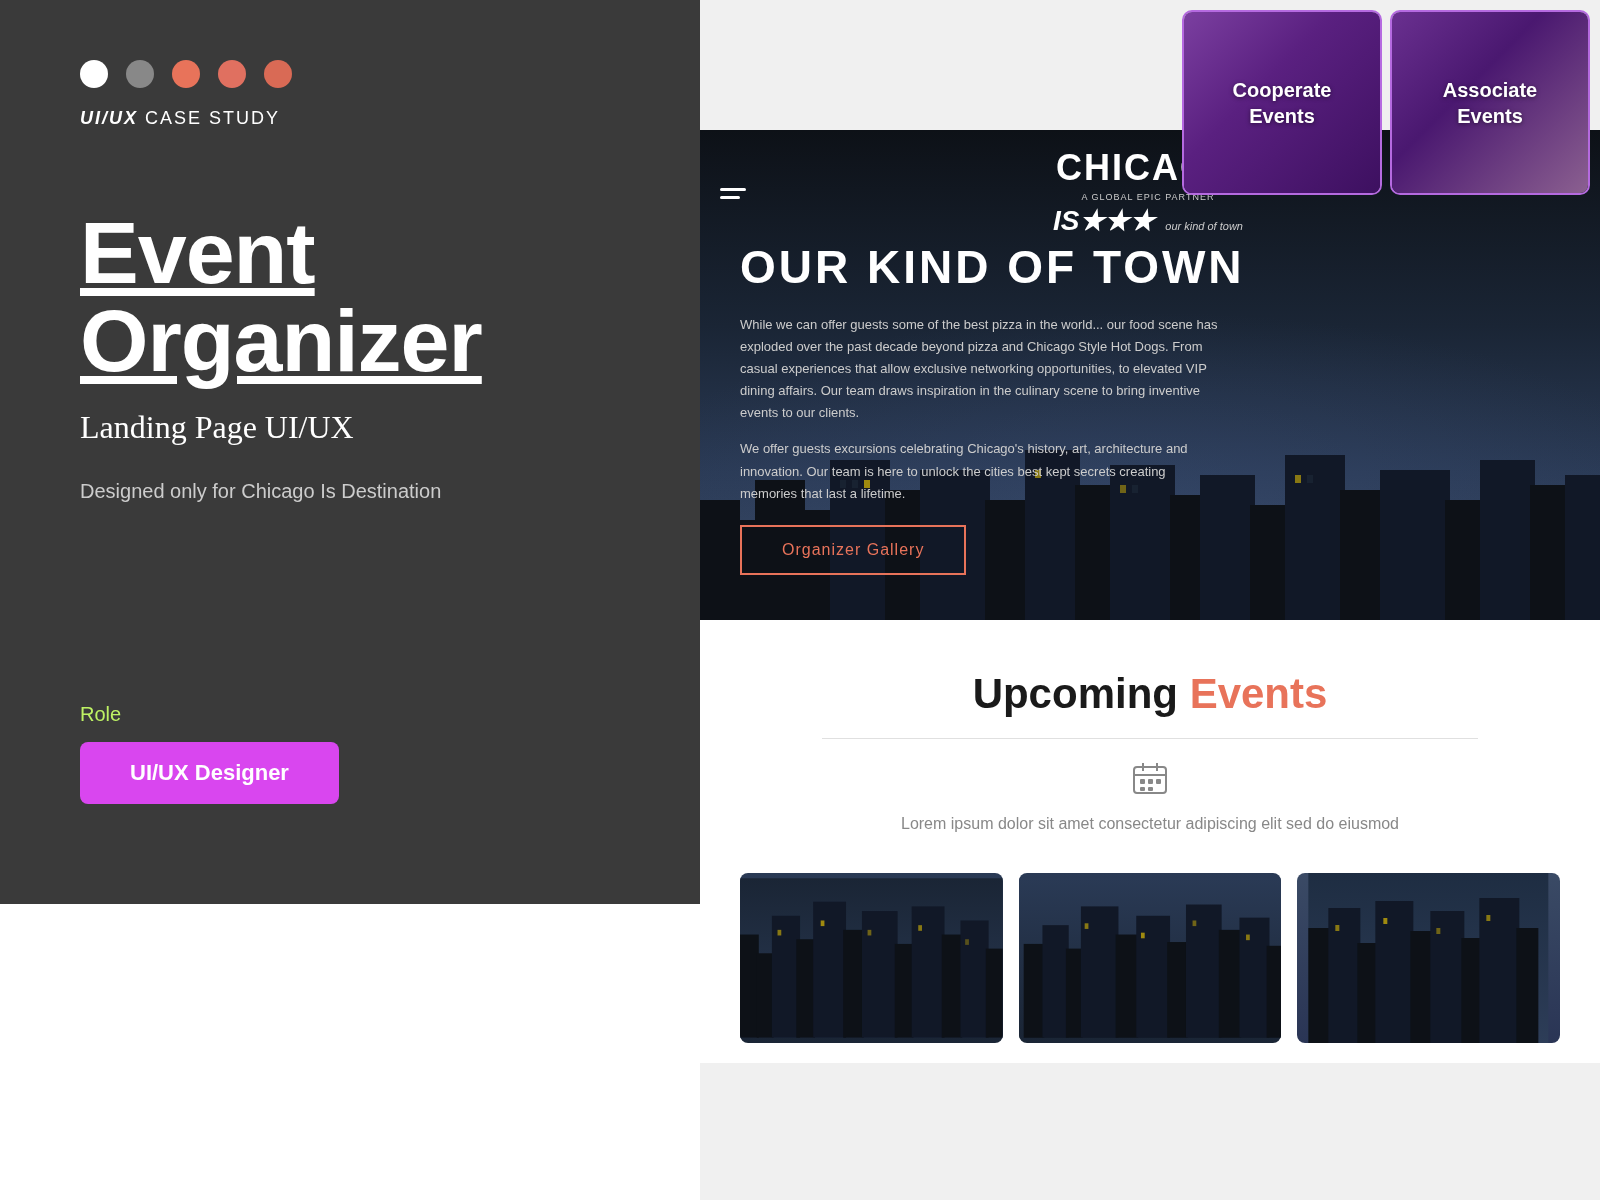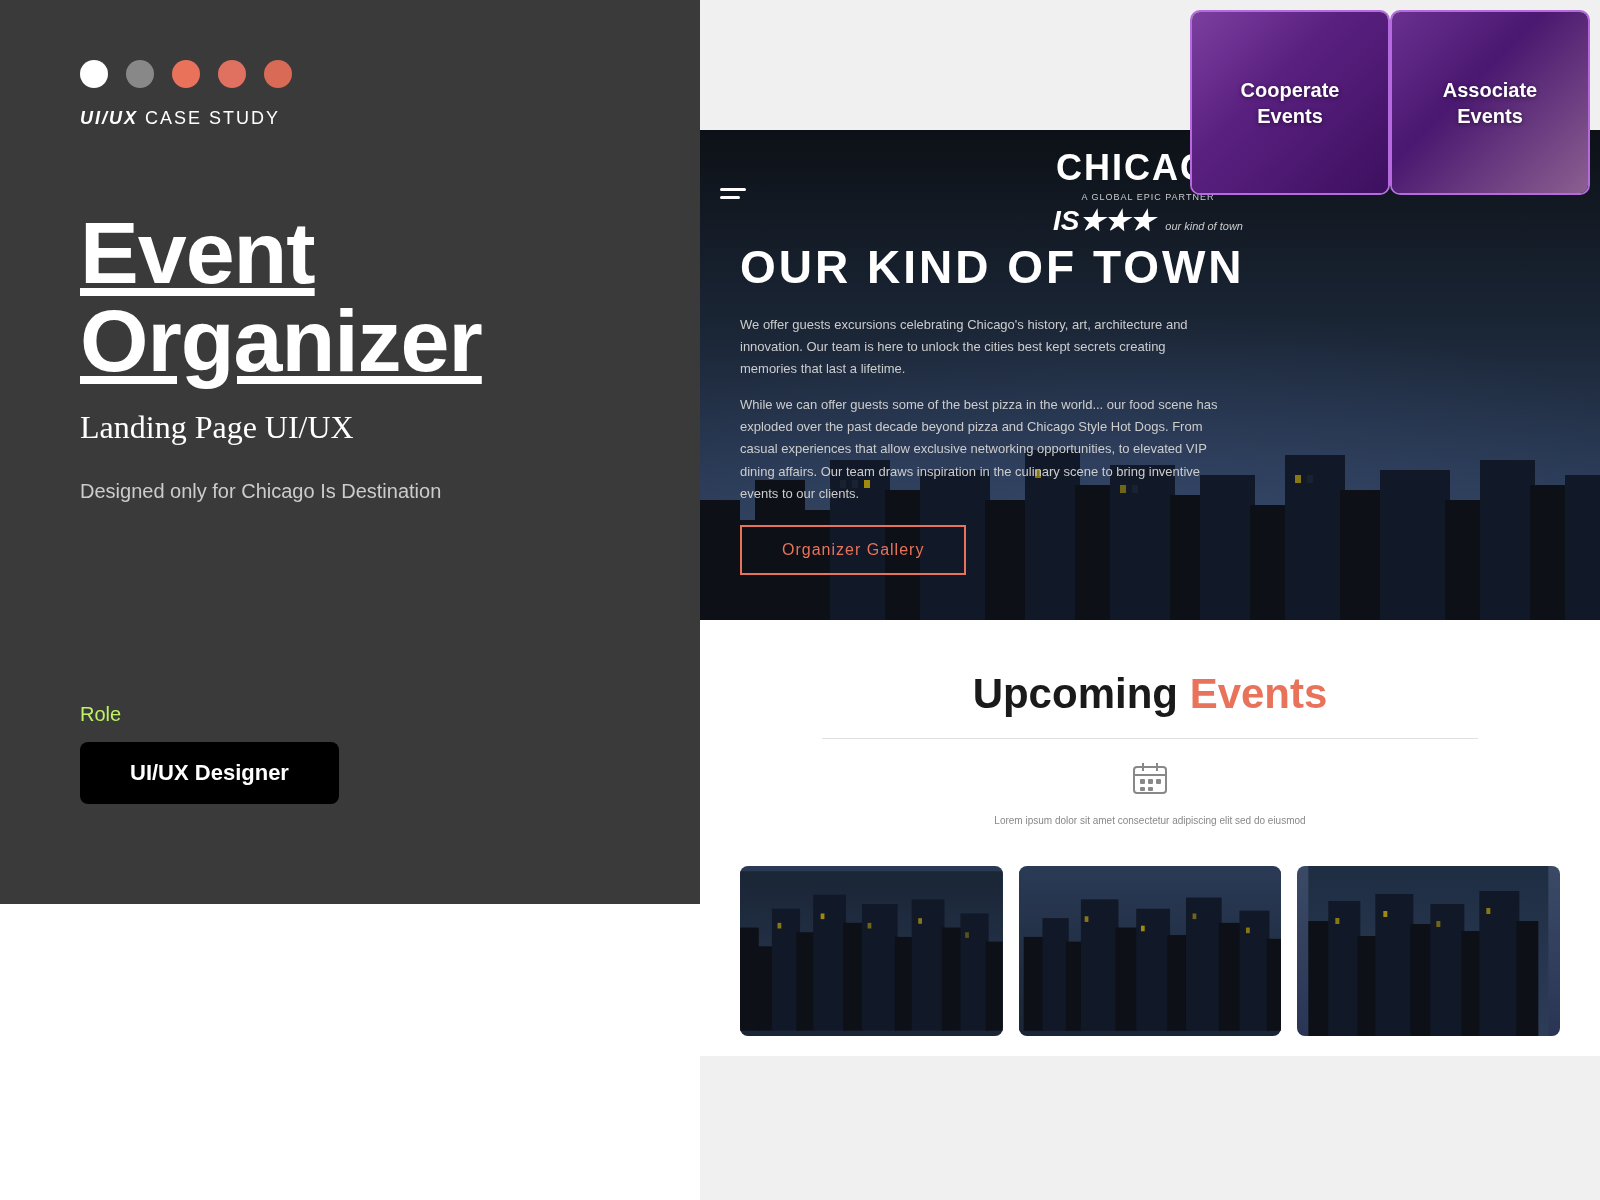--- a/index.html
+++ b/index.html
@@ -80,21 +80,21 @@
       margin-top: auto;
       padding-bottom: 40px;
     }
     .role-label {
       font-size: 20px;
       color: #bef264;
       margin-bottom: 16px;
     }
     .role-badge {
       display: inline-block;
-      background: #000000;
+      background: #d946ef;
       color: #ffffff;
       font-size: 22px;
       font-weight: 600;
       padding: 18px 50px;
       border-radius: 8px;
     }
 
     
     .right-panel {
       width: 900px;
@@ -104,21 +104,21 @@
       overflow: hidden;
       flex-shrink: 0;
     }
 
     
     .top-cards {
       position: absolute;
       top: 0;
       right: 0;
       display: flex;
-      gap: 0;
+      gap: 8px;
       padding: 10px 10px 0 0;
       z-index: 10;
     }
 
     .event-card {
       width: 200px;
       height: 185px;
       border-radius: 10px;
       overflow: hidden;
       position: relative;
@@ -307,21 +307,21 @@
       margin-bottom: 16px;
     }
     .calendar-svg {
       width: 40px;
       height: 40px;
       color: #888;
     }
 
     .lorem-text {
       text-align: center;
-      font-size: 10px;
+      font-size: 16px;
       color: #888888;
       margin-bottom: 40px;
     }
 
     .city-cards-row {
       display: flex;
       gap: 16px;
     }
     .city-card {
       flex: 1;
@@ -443,22 +443,22 @@
             <span class="chicago-is">IS★★★</span>
             <span style="font-size:11px;color:#cccccc;font-style:italic;margin-left:6px;">our kind of town</span>
           </div>
         </div>
         <div style="width:30px;"></div>
       </div>
 
       <div class="hero-content">
         <h2 class="hero-title">OUR KIND OF TOWN</h2>
         <div class="hero-body">
+          <p>While we can offer guests some of the best pizza in the world... our food scene has exploded over the past decade beyond pizza and Chicago Style Hot Dogs. From casual experiences that allow exclusive networking opportunities, to elevated VIP dining affairs. Our team draws inspiration in the culinary scene to bring inventive events to our clients.</p>
           <p>We offer guests excursions celebrating Chicago's history, art, architecture and innovation. Our team is here to unlock the cities best kept secrets creating memories that last a lifetime.</p>
-          <p>While we can offer guests some of the best pizza in the world... our food scene has exploded over the past decade beyond pizza and Chicago Style Hot Dogs. From casual experiences that allow exclusive networking opportunities, to elevated VIP dining affairs. Our team draws inspiration in the culinary scene to bring inventive events to our clients.</p>
         </div>
         <button class="gallery-btn">Organizer Gallery</button>
       </div>
     </div>
 
     <div class="white-section">
       <h2 class="upcoming-title">
         <span>Upcoming </span><span class="upcoming-events-word">Events</span>
       </h2>
 

